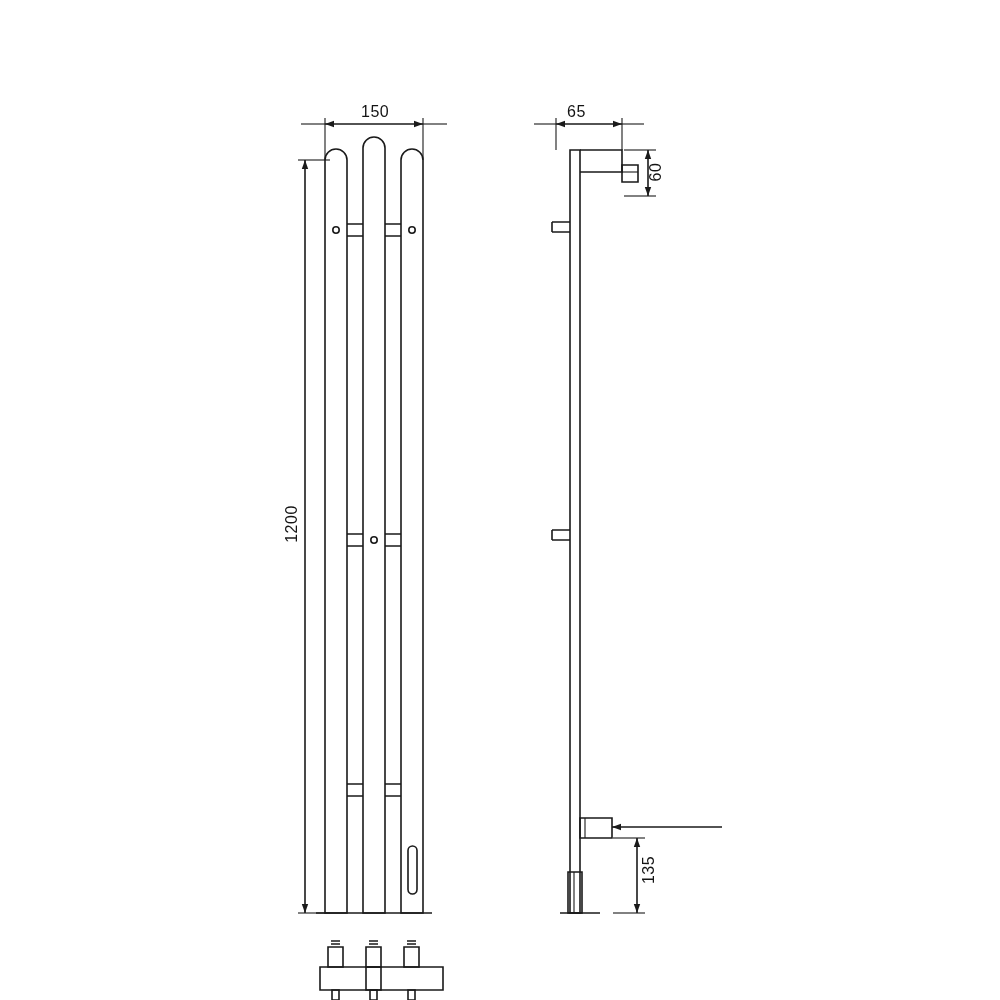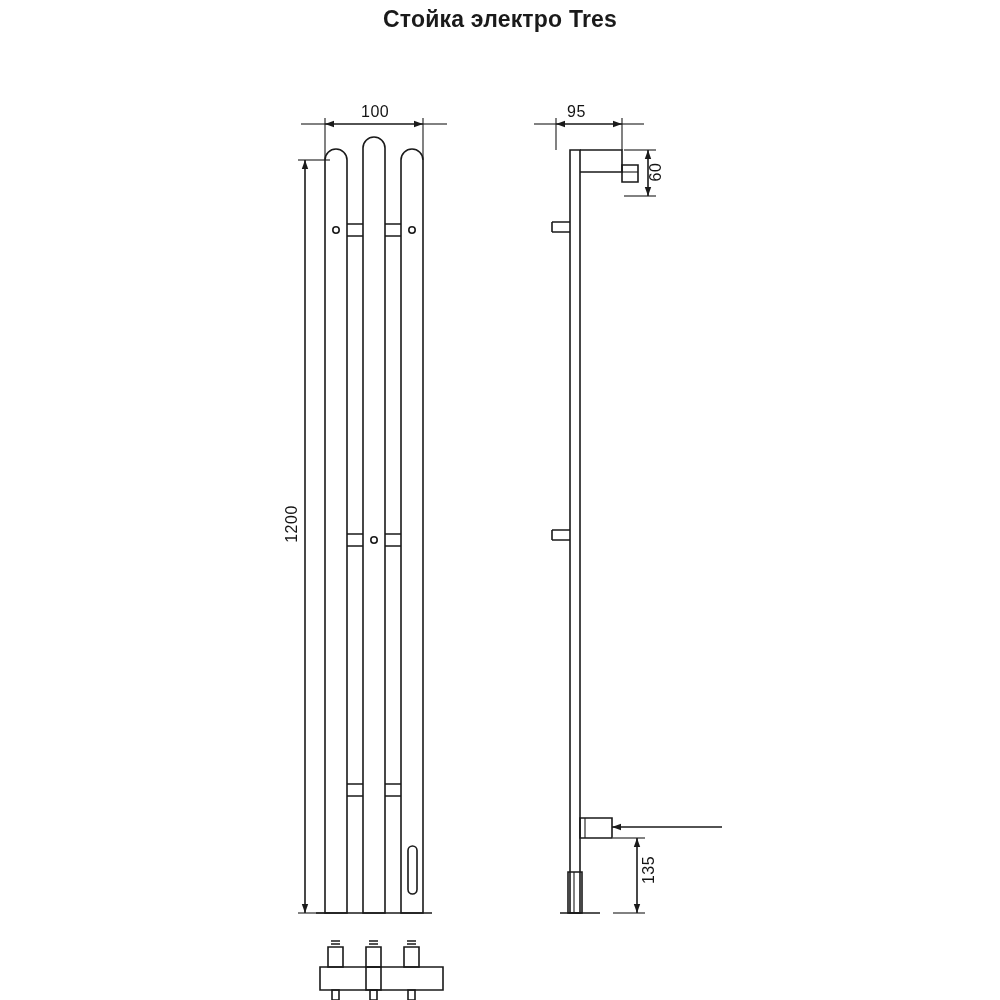--- a/index.html
+++ b/index.html
@@ -58,21 +58,20 @@
     white-space: nowrap;
     text-align: center;
   }
 </style>
 </head>
 <body>
 
 <div id="root">
 
   <div class="title">
-    <span class="l1">Стойка электро Tres</span>
   </div>
 
   <svg class="drawing" width="1000" height="1000" viewBox="0 0 1000 1000">
 
     <g fill="none" stroke="#1a1a1a" stroke-width="1.6" shape-rendering="geometricPrecision">
 
       <g>
 
         <path d="M325 160 a11 11 0 0 1 22 0 L347 913 L325 913 Z"></path>
 
@@ -165,24 +164,24 @@
         <path d="M613 838 L645 838" stroke-width="1.1"></path>
         <path d="M613 913 L645 913" stroke-width="1.1"></path>
 
         <path d="M612 827 L722 827"></path>
         <path d="M612 827 l9 -3.2 v6.4 z" fill="#1a1a1a" stroke="none"></path>
       </g>
 
     </g>
   </svg>
 
-  <div class="dimlabel" style="left:361px; top:103px;">100</div>
+  <div class="dimlabel" style="left:361px; top:103px;">150</div>
 
   <div class="dimlabel vert" style="left:264px; top:515px; width:56px; text-align:center;">1200</div>
 
-  <div class="dimlabel" style="left:567px; top:103px;">95</div>
+  <div class="dimlabel" style="left:567px; top:103px;">65</div>
 
   <div class="dimlabel vert" style="left:640px; top:163px; width:32px; text-align:center;">60</div>
 
   <div class="dimlabel vert" style="left:627px; top:861px; width:44px; text-align:center;">135</div>
 
 
 </div>
 
 </body></html>

